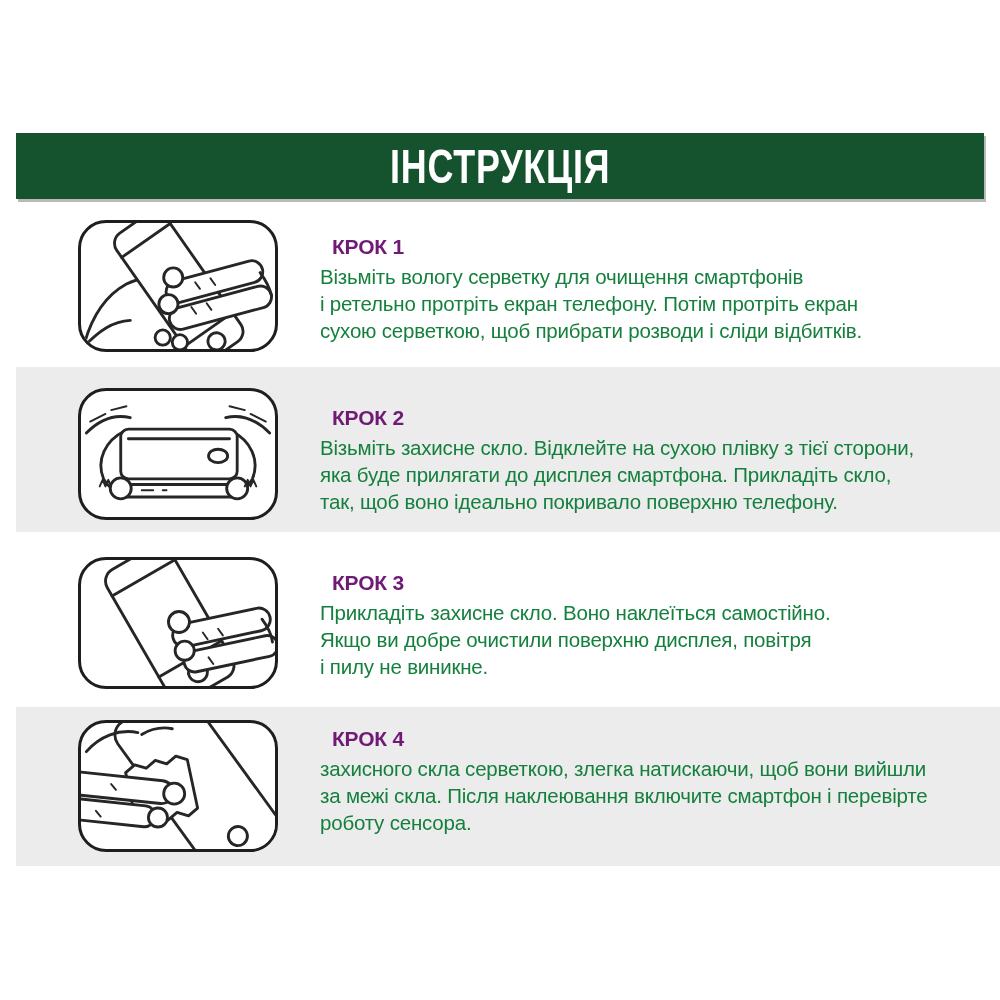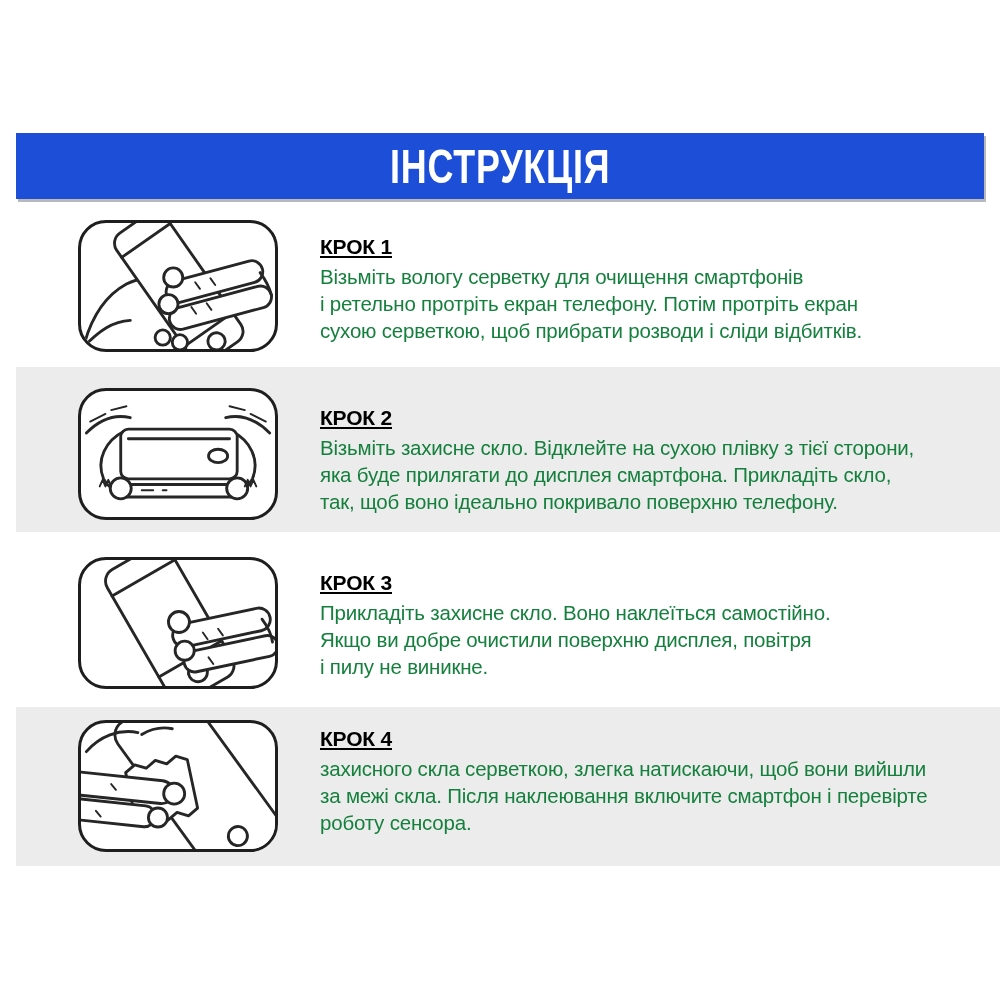--- a/index.html
+++ b/index.html
@@ -9,21 +9,21 @@
     font-family:"Liberation Sans", sans-serif;
     position:relative;
     overflow:hidden;
   }
   .sheet { position:absolute; inset:0; background:#fff; }
 
   
   .banner {
     position:absolute; left:16px; top:133px;
     width:968px; height:66px;
-    background:#1d4ed8;
+    background:#14532d;
     display:flex; align-items:center; justify-content:center;
     box-shadow:2px 3px 0 #b9b9b9;
   }
   .banner-text {
     color:#ffffff;
     font-weight:700;
     font-size:46px;
     letter-spacing:1px;
     display:inline-block;
     transform:scaleX(0.78) scaleY(1.05);
@@ -53,23 +53,23 @@
   .s4 .illus { top:13px; }
   .illus svg { width:100%; height:100%; display:block; }
 
   .txt { position:absolute; left:304px; right:18px; }
   .s1 .txt { top:28px; }
   .s2 .txt { top:39px; }
   .s3 .txt { top:39px; }
   .s4 .txt { top:20px; }
 
   .step-heading {
-    margin:0 0 4px 0;
+    margin:0 0 4px 12px;
     font-size:21px; font-weight:700;
-    color:#000000; letter-spacing:-0.2px;text-decoration:underline;
+    color:#701a75; letter-spacing:-0.2px;
   }
   .ln {
     font-size:20.5px; line-height:27px;
     color:#15803d; letter-spacing:-0.2px;
     white-space:nowrap;
   }
 
   
   .art { stroke:#262626; stroke-width:3; fill:#ffffff;
          stroke-linecap:round; stroke-linejoin:round; }

